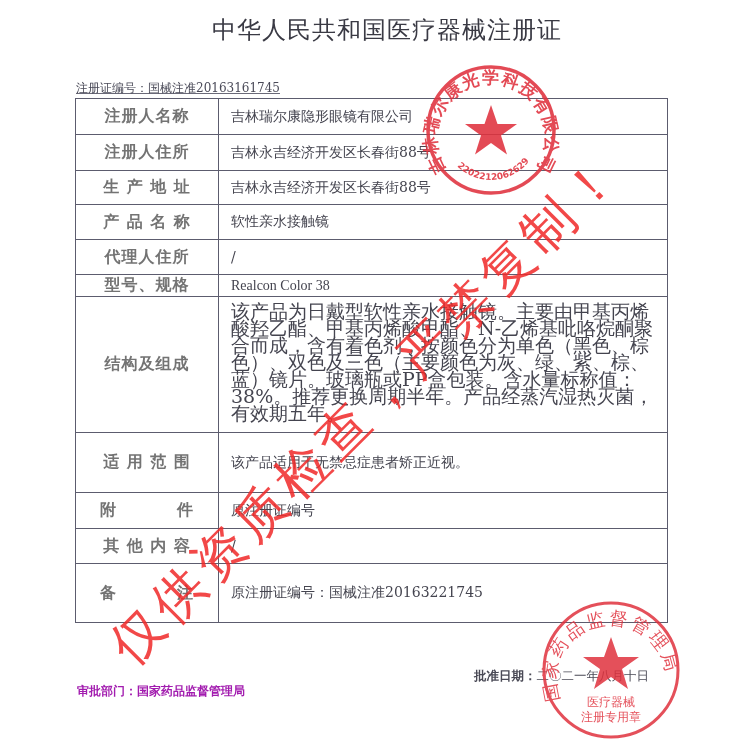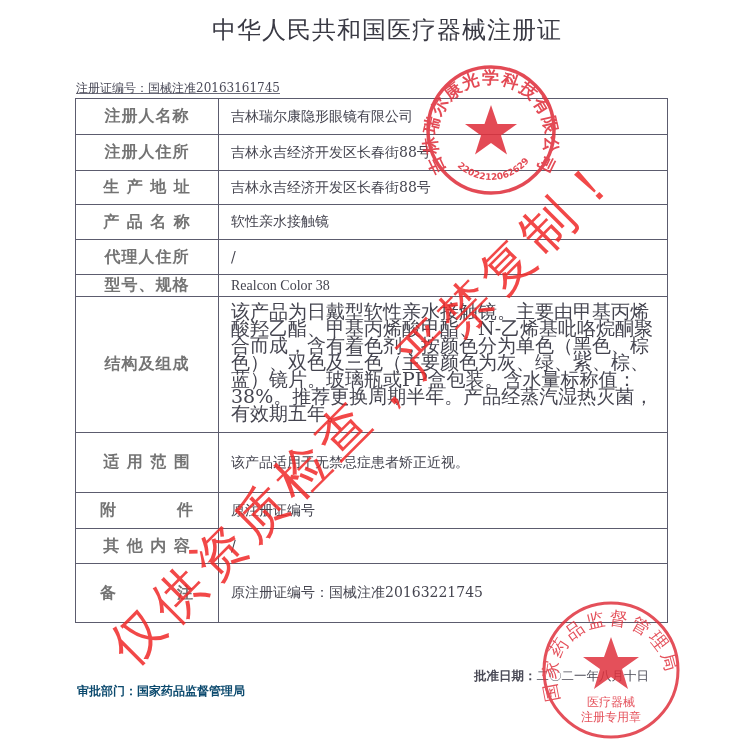--- a/index.html
+++ b/index.html
@@ -28,21 +28,21 @@
       font-family: "DejaVu Sans", "Liberation Sans", sans-serif;
       font-weight:bold; font-size:16px; color:#737373; letter-spacing:1px;
     }
     td.val {
       padding-left:12px !important; font-size:14px; color:#44444f;
     }
     td.val.mono { font-family:Liberation Serif, serif; font-size:14px; }
     td.val.para { font-size:19px; line-height:17px; padding:6px 10px 10px 12px !important; vertical-align:top; }
     .spread { display:flex; justify-content:space-between; padding:0 24px; }
     .footer-left {
-      position:absolute; left:77px; top:683px; font-size:12px; color:#0c4a6e;
+      position:absolute; left:77px; top:683px; font-size:12px; color:#a21caf;
       font-family:"DejaVu Sans", "Liberation Sans", sans-serif; font-weight:bold;
     }
     .footer-right {
       position:absolute; left:474px; top:665px; font-size:12.5px; color:#4a4a56; line-height:21px;
     }
     .footer-right .k { font-family:"DejaVu Sans","Liberation Sans",sans-serif; font-weight:bold; }
     .overlay { position:absolute; left:0; top:0; width:750px; height:750px; pointer-events:none; }
     .watermark {
       position:absolute; left:90px; top:370px; width:620px;
       transform:rotate(-45deg); transform-origin:left center;

